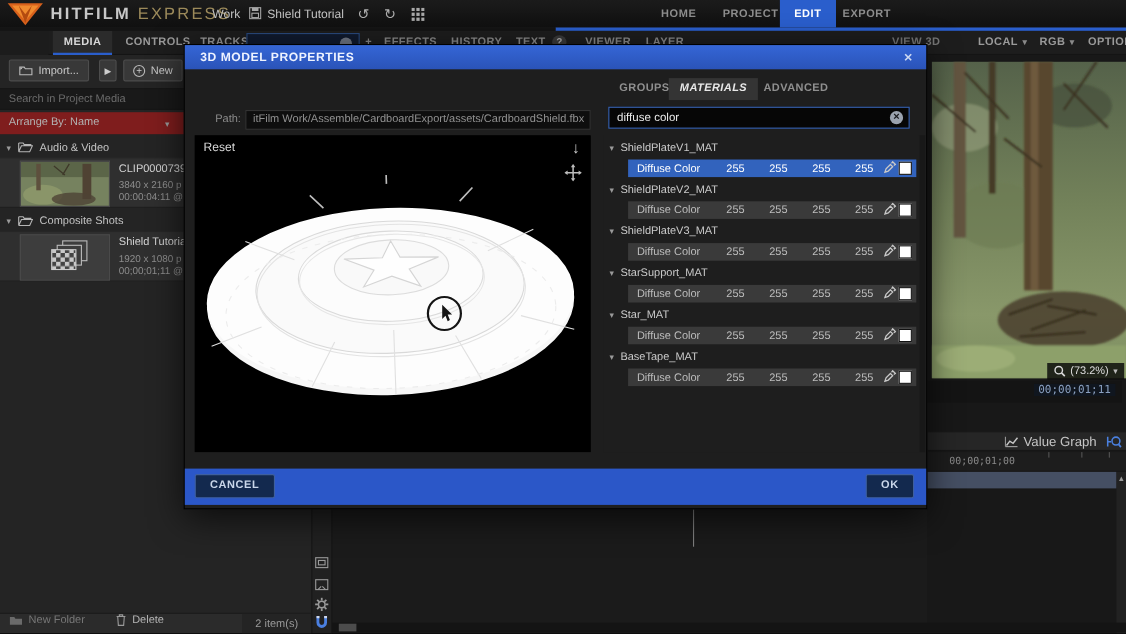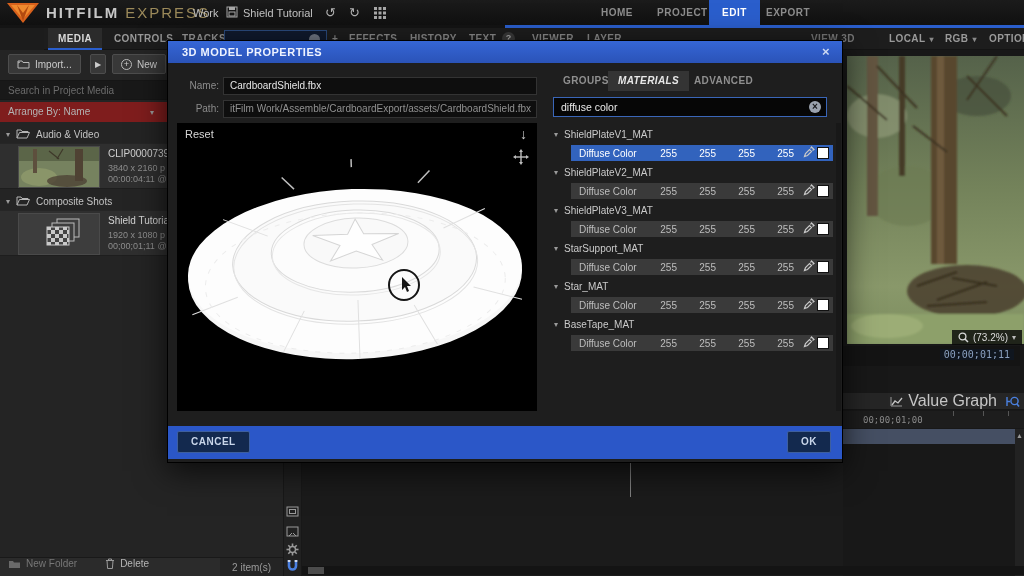--- a/index.html
+++ b/index.html
@@ -55,21 +55,21 @@
   .playhead { left:630px; top:463px; width:1px; height:34px; background:#808080; z-index:3; }
   .hscroll { left:302px; top:566px; width:722px; height:9px; background:#141414; z-index:3; }
   .hscroll .handle { position:absolute; left:6px; top:1px; width:16px; height:7px; background:#4c4c4c; }
 
   
   .viewer-bg { left:843px; top:50px; width:181px; height:526px; background:#181818; z-index:2; }
   .viewer-img { left:847px; top:56px; width:177px; height:288px; z-index:2; }
   .zoom-pill { right:2px; top:330px; height:15px; background:rgba(8,8,8,.82); display:flex; align-items:center; gap:4px; padding:0 6px; font-size:10px; color:#dcdcdc; z-index:3; }
   .tc-row { left:843px; top:346px; width:177px; height:20px; background:#141414; z-index:2; }
   .tc-val { position:absolute; right:6px; top:3px; font-family:"DejaVu Sans Mono", monospace; font-size:10px; color:#8aa0c0; background:#10161f; padding:0 4px; }
-  .vg-bar { left:843px; top:392px; width:181px; height:18px; background:#262626; border-top:1px solid #181818; border-bottom:1px solid #161616; display:flex; align-items:center; justify-content:flex-end; gap:5px; padding-right:4px; font-size:16px; color:#c5c5c5; z-index:2; }
+  .vg-bar { left:843px; top:392px; width:181px; height:18px; background:#262626; border-top:1px solid #181818; border-bottom:1px solid #161616; display:flex; align-items:center; justify-content:flex-end; gap:5px; padding-right:4px; font-size:12px; color:#c5c5c5; z-index:2; }
   .ruler { left:843px; top:411px; width:181px; height:17px; background:#1d1d1d; font-family:"DejaVu Sans Mono", monospace; font-size:9px; color:#8a8a8a; z-index:2; }
   .sel-row { left:843px; top:429px; width:172px; height:15px; background:#454f63; z-index:2; }
   .vscroll { left:1015px; top:429px; width:9px; height:147px; background:#222; z-index:2; }
 
   
   .dialog { left:167px; top:40px; width:676px; height:423px; background:#1e1e1e; border:1px solid #000; box-shadow:0 8px 30px rgba(0,0,0,.7); z-index:50; }
   .dlg-title { left:0; top:0; width:674px; height:22px; background:linear-gradient(#3566d6,#2a53b8); line-height:22px; padding-left:14px; font-size:11px; font-weight:bold; color:#eef3ff; letter-spacing:.5px; }
   .dlg-close { position:absolute; right:12px; top:0; line-height:22px; color:#cdd9f2; font-size:13px; font-weight:bold; }
   .fld-label { width:42px; text-align:right; font-size:10px; color:#8c8c8c; line-height:18px; }
   .fld { height:18px; background:#0e0e0e; border:1px solid #333; line-height:16px; padding-left:6px; font-size:10px; white-space:nowrap; overflow:hidden; }
@@ -341,24 +341,20 @@
   <div class="abs vscroll">
     <span class="abs" style="left:1px;top:3px;font-size:7px;color:#9a9a9a">▲</span>
   </div>
 
   <div class="abs dialog">
     <div class="abs dlg-title">
       <span>3D MODEL PROPERTIES</span>
       <span class="dlg-close">×</span>
     </div>
 
-    <div class="abs" style="left:9px;top:36px;display:flex;gap:4px">
-      <span class="fld-label">Name:</span>
-      <span class="fld" style="width:314px;color:#e6e6e6">CardboardShield.fbx</span>
-    </div>
     <div class="abs preview">
       <svg width="360" height="288" viewBox="0 0 360 288">
         <rect width="360" height="288" fill="#000"></rect>
         <g transform="rotate(-2 180 150)">
           <ellipse cx="178" cy="152" rx="167" ry="84" fill="#f7f7f7"></ellipse>
           <ellipse cx="178" cy="148" rx="167" ry="82" fill="#fdfdfd"></ellipse>
           <ellipse cx="178" cy="138" rx="122" ry="60" fill="#fafafa" stroke="#d9d9d9" stroke-width="1"></ellipse>
           <ellipse cx="179" cy="141" rx="122" ry="60" fill="none" stroke="#e3e3e3" stroke-width="1"></ellipse>
           <ellipse cx="179" cy="128" rx="84" ry="41" fill="#fcfcfc" stroke="#dadada" stroke-width="1"></ellipse>
           <ellipse cx="180" cy="131" rx="84" ry="41" fill="none" stroke="#e6e6e6" stroke-width="1"></ellipse>

